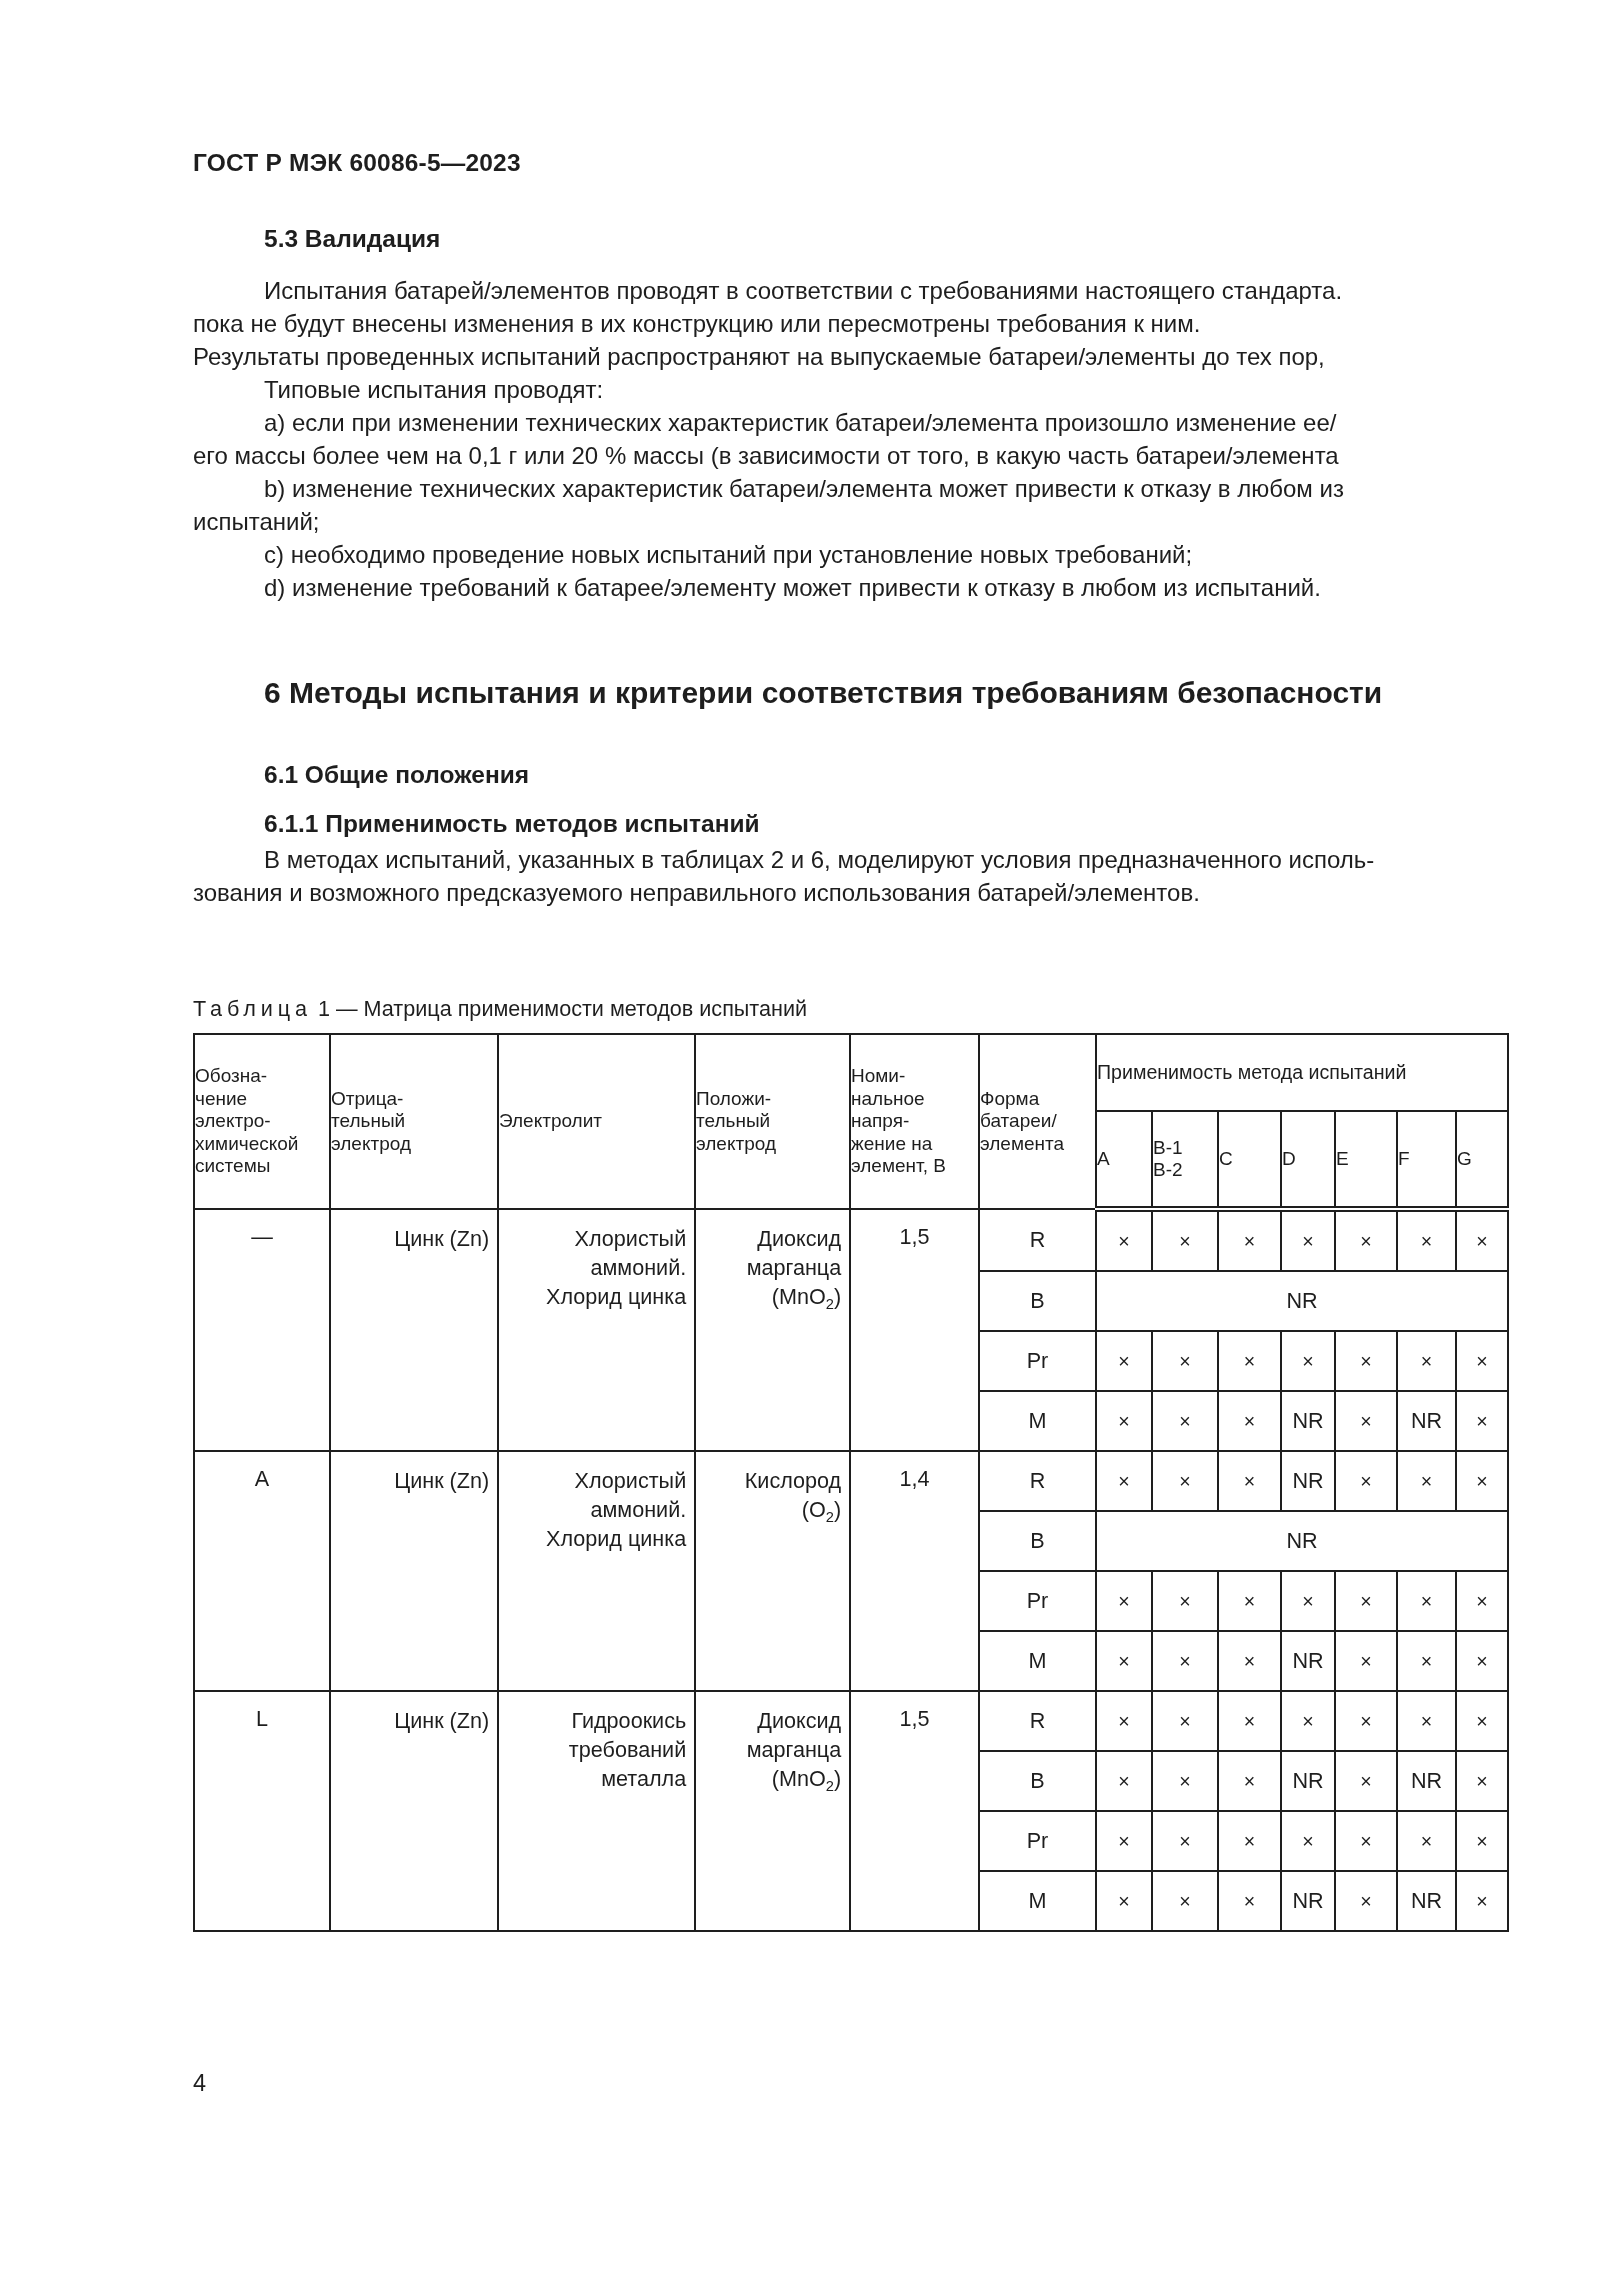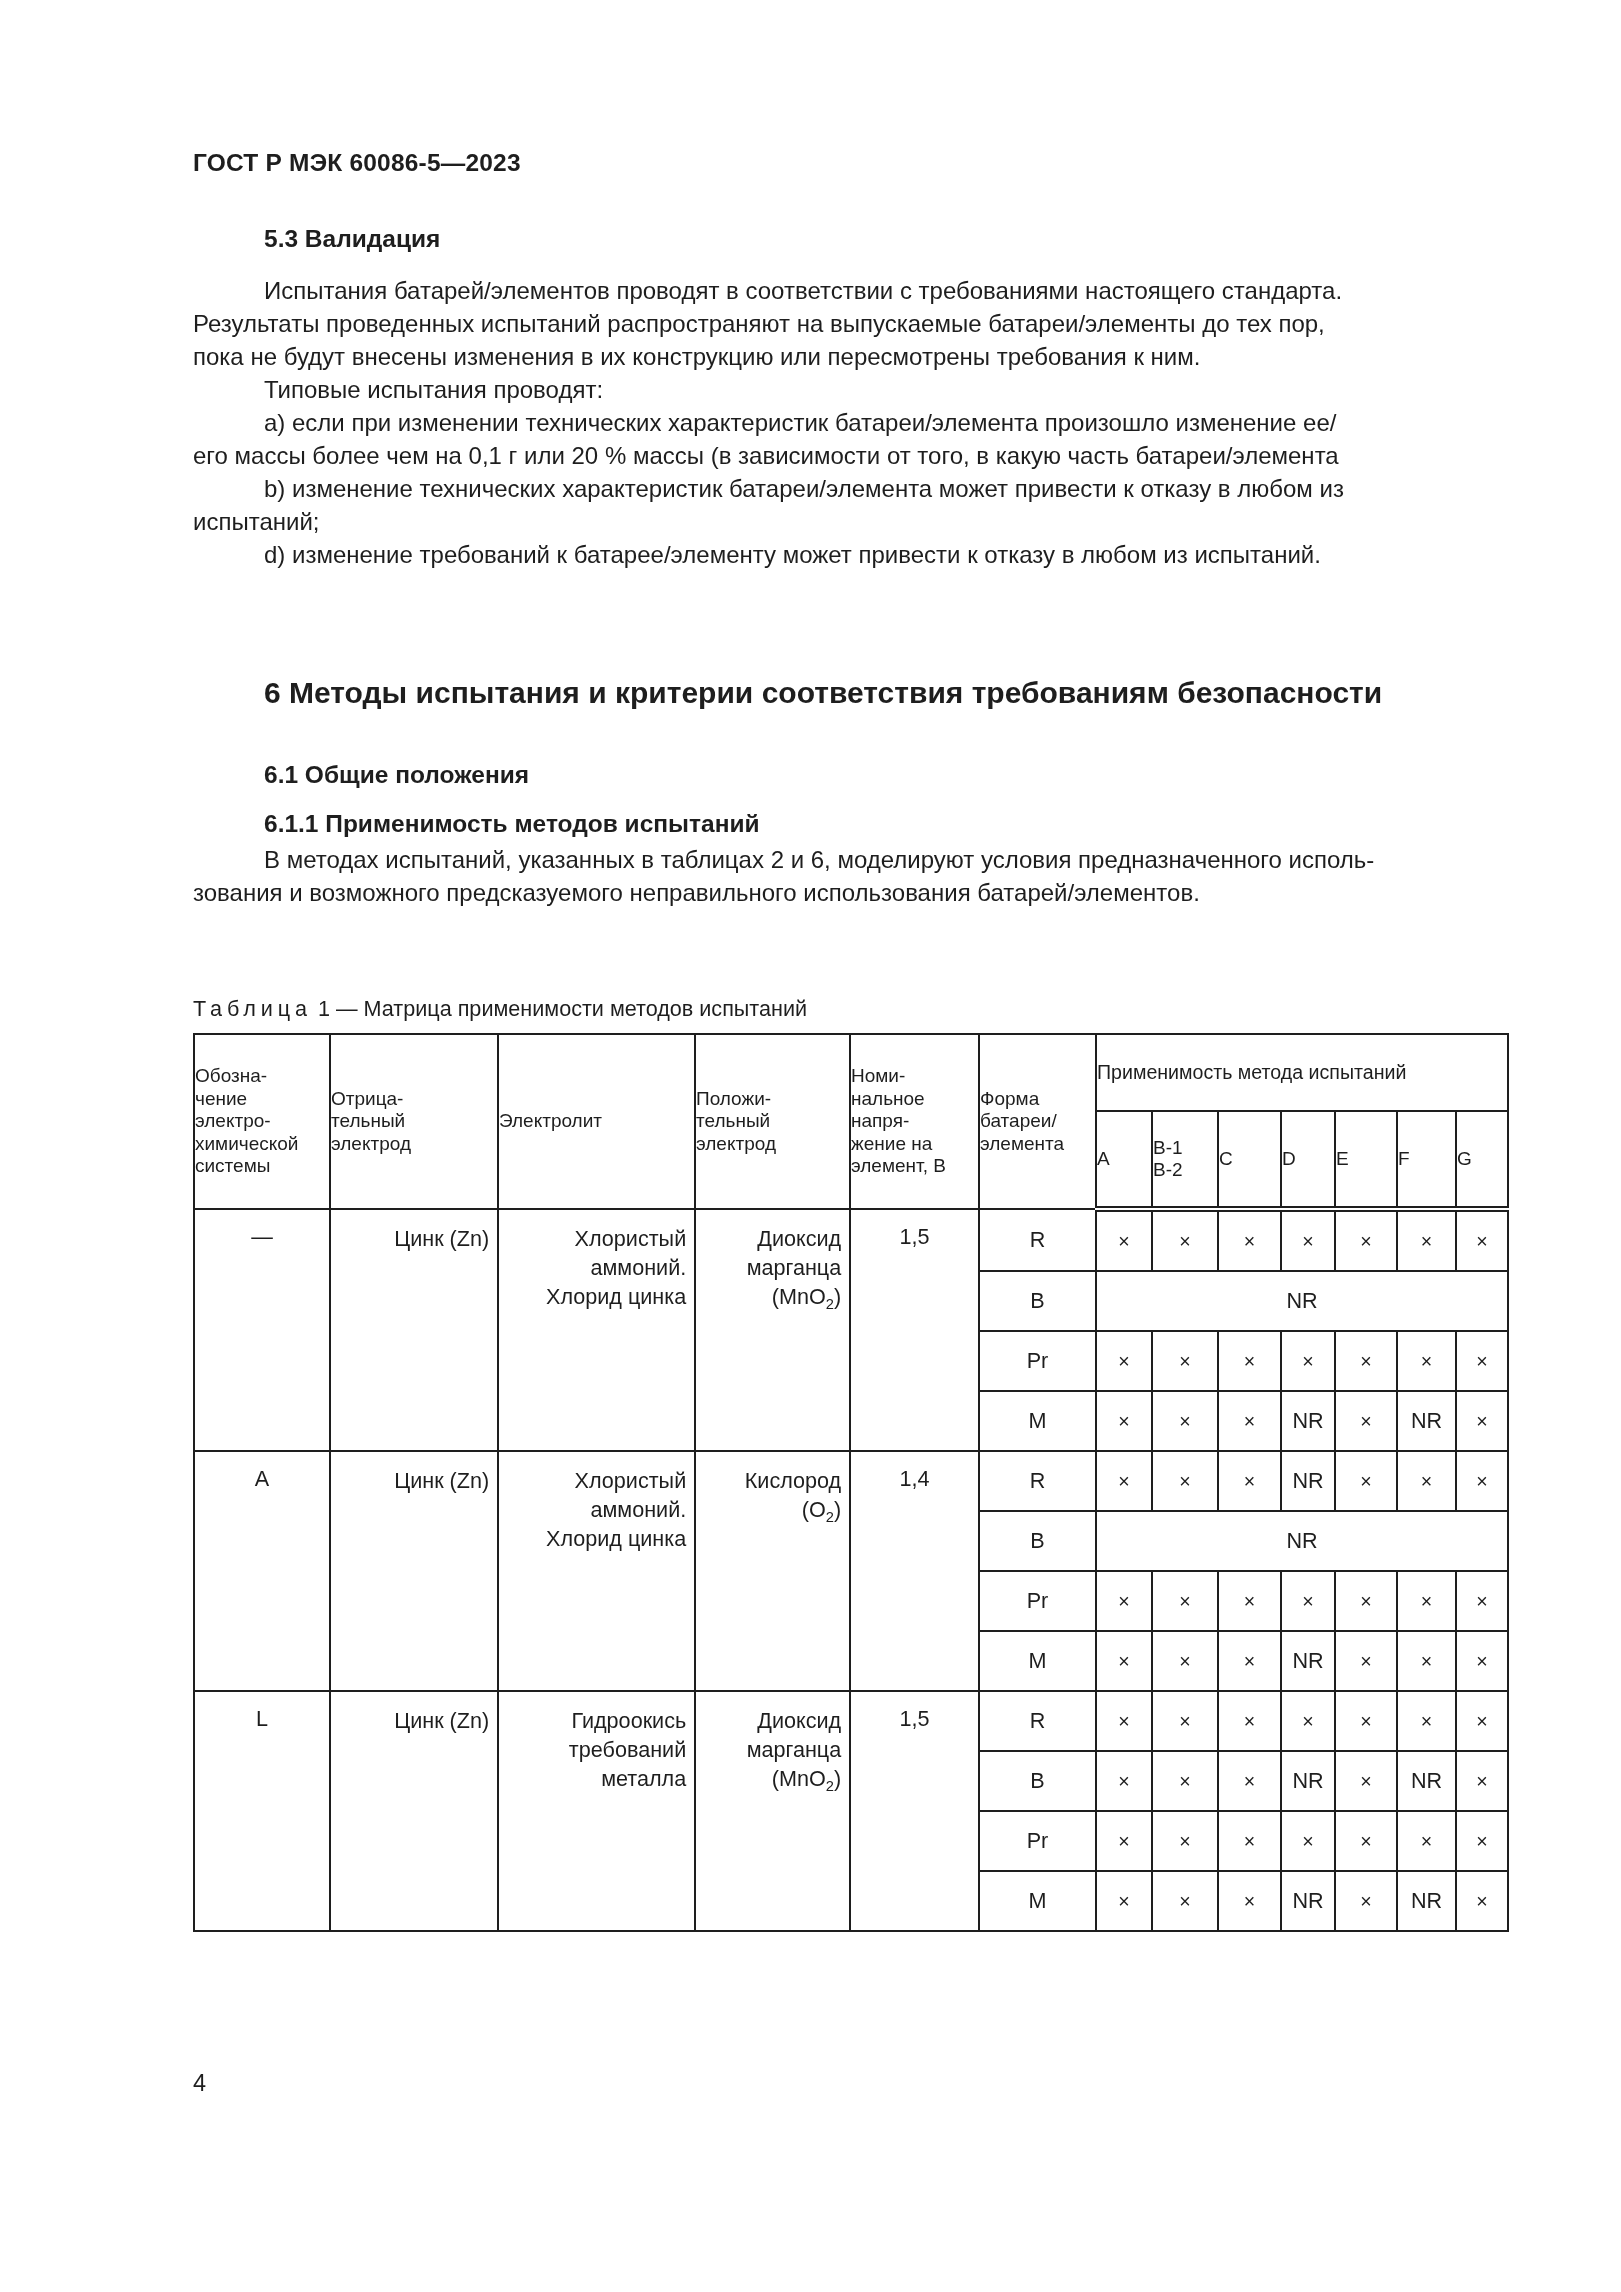--- a/index.html
+++ b/index.html
@@ -30,27 +30,28 @@
 </style>
 </head>
 <body>
 
 <div class="abs doc-header">ГОСТ Р МЭК 60086-5—2023</div>
 
 <div class="abs h2" style="left:264px; top:225px;">5.3  Валидация</div>
 
 <div class="abs para" style="top:274px;">
   <div class="line"><span class="ind"></span><span>Испытания батарей/элементов проводят в соответствии с требованиями настоящего стандарта.</span></div>
+  <div class="line">пока не будут внесены изменения в их конструкцию или пересмотрены требования к ним.</div>
   <div class="line">Результаты проведенных испытаний распространяют на выпускаемые батареи/элементы до тех пор,</div>
-  <div class="line">пока не будут внесены изменения в их конструкцию или пересмотрены требования к ним.</div>
   <div class="line"><span class="ind"></span><span>Типовые испытания проводят:</span></div>
   <div class="line"><span class="ind"></span><span>а) если при изменении технических характеристик батареи/элемента произошло изменение ее/</span></div>
   <div class="line">его массы более чем на 0,1 г или 20 % массы (в зависимости от того, в какую часть батареи/элемента</div>
   <div class="line"><span class="ind"></span><span>b) изменение технических характеристик батареи/элемента может привести к отказу в любом из</span></div>
   <div class="line">испытаний;</div>
+  <div class="line"><span class="ind"></span><span>с) необходимо проведение новых испытаний при установление новых требований;</span></div>
   <div class="line"><span class="ind"></span><span>d) изменение требований к батарее/элементу может привести к отказу в любом из испытаний.</span></div>
 </div>
 
 <div class="abs h1" style="left:264px; top:676px;">6  Методы испытания и критерии соответствия требованиям безопасности</div>
 
 <div class="abs h2" style="left:264px; top:761px;">6.1  Общие положения</div>
 
 <div class="abs h2" style="left:264px; top:810px;">6.1.1  Применимость методов испытаний</div>
 
 <div class="abs para" style="top:843px;">

